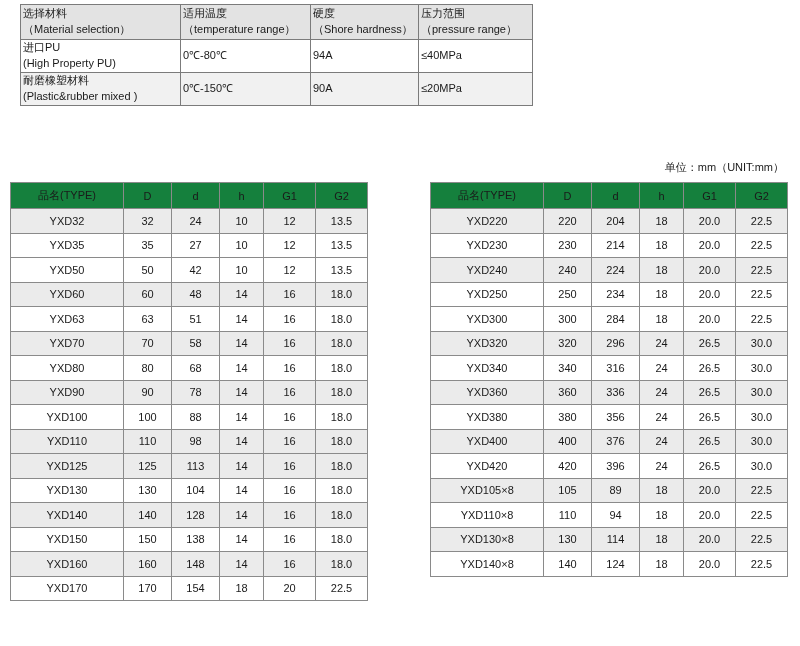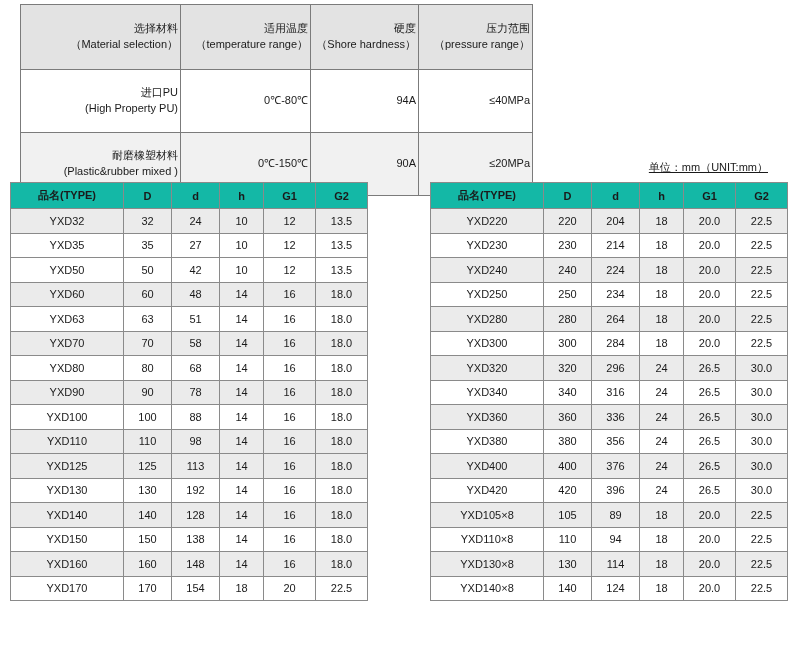--- a/index.html
+++ b/index.html
@@ -26,25 +26,25 @@
     position: absolute;
     left: 20px;
     top: 4px;
     border-collapse: collapse;
     width: 512px;
     table-layout: fixed;
   }
   .material-table th,
   .material-table td {
     border: 1px solid #7b7b7b;
-    text-align: right;
+    text-align: left;
     vertical-align: middle;
     font-size: 11px;
     line-height: 1.45;
-    padding: 15px 2px;
+    padding: 0 2px;
   }
   .material-table thead th {
     background: #e3e3e3;
     font-weight: normal;
     height: 34px;
   }
   .material-table tbody td {
     background: #ffffff;
     height: 31px;
   }
@@ -53,25 +53,24 @@
   }
   .mt-c1 { width: 160px; }
   .mt-c2 { width: 130px; }
   .mt-c3 { width: 108px; }
   .mt-c4 { width: 114px; }
   .two-line span { display: block; }
 
   
   .unit-note {
     position: absolute;
-    right: 32px;
+    right: 16px;
     top: 160px;
     font-size: 11px;
     color: #1a1a1a;
-    text-decoration: underline;
   }
 
   
   .spec-table {
     position: absolute;
     top: 182px;
     border-collapse: collapse;
     table-layout: fixed;
     width: 357px;
   }
@@ -81,22 +80,22 @@
   .spec-table th,
   .spec-table td {
     border: 1px solid #8a8a8a;
     text-align: center;
     vertical-align: middle;
     font-size: 11px;
     height: 23.5px;
     padding: 0;
   }
   .spec-table thead th {
-    background: #14b8a6;
-    font-weight: bold;
+    background: #15803d;
+    font-weight: normal;
     height: 25px;
   }
   .spec-table tbody tr td { background: #ffffff; }
   .spec-table tbody tr.alt td { background: #ebebeb; }
 
   .sp-c1 { width: 113px; }
   .sp-c2 { width: 48px; }
   .sp-c3 { width: 48px; }
   .sp-c4 { width: 44px; }
   .sp-c5 { width: 52px; }
@@ -262,21 +261,21 @@
           <td>YXD125</td>
           <td>125</td>
           <td>113</td>
           <td>14</td>
           <td>16</td>
           <td>18.0</td>
         </tr>
         <tr>
           <td>YXD130</td>
           <td>130</td>
-          <td>192</td>
+          <td>104</td>
           <td>14</td>
           <td>16</td>
           <td>18.0</td>
         </tr>
         <tr class="alt">
           <td>YXD140</td>
           <td>140</td>
           <td>128</td>
           <td>14</td>
           <td>16</td>
@@ -354,28 +353,20 @@
           <td>22.5</td>
         </tr>
         <tr>
           <td>YXD250</td>
           <td>250</td>
           <td>234</td>
           <td>18</td>
           <td>20.0</td>
           <td>22.5</td>
         </tr>
-        <tr class="alt">
-          <td>YXD280</td>
-          <td>280</td>
-          <td>264</td>
-          <td>18</td>
-          <td>20.0</td>
-          <td>22.5</td>
-        </tr>
         <tr>
           <td>YXD300</td>
           <td>300</td>
           <td>284</td>
           <td>18</td>
           <td>20.0</td>
           <td>22.5</td>
         </tr>
         <tr class="alt">
           <td>YXD320</td>

